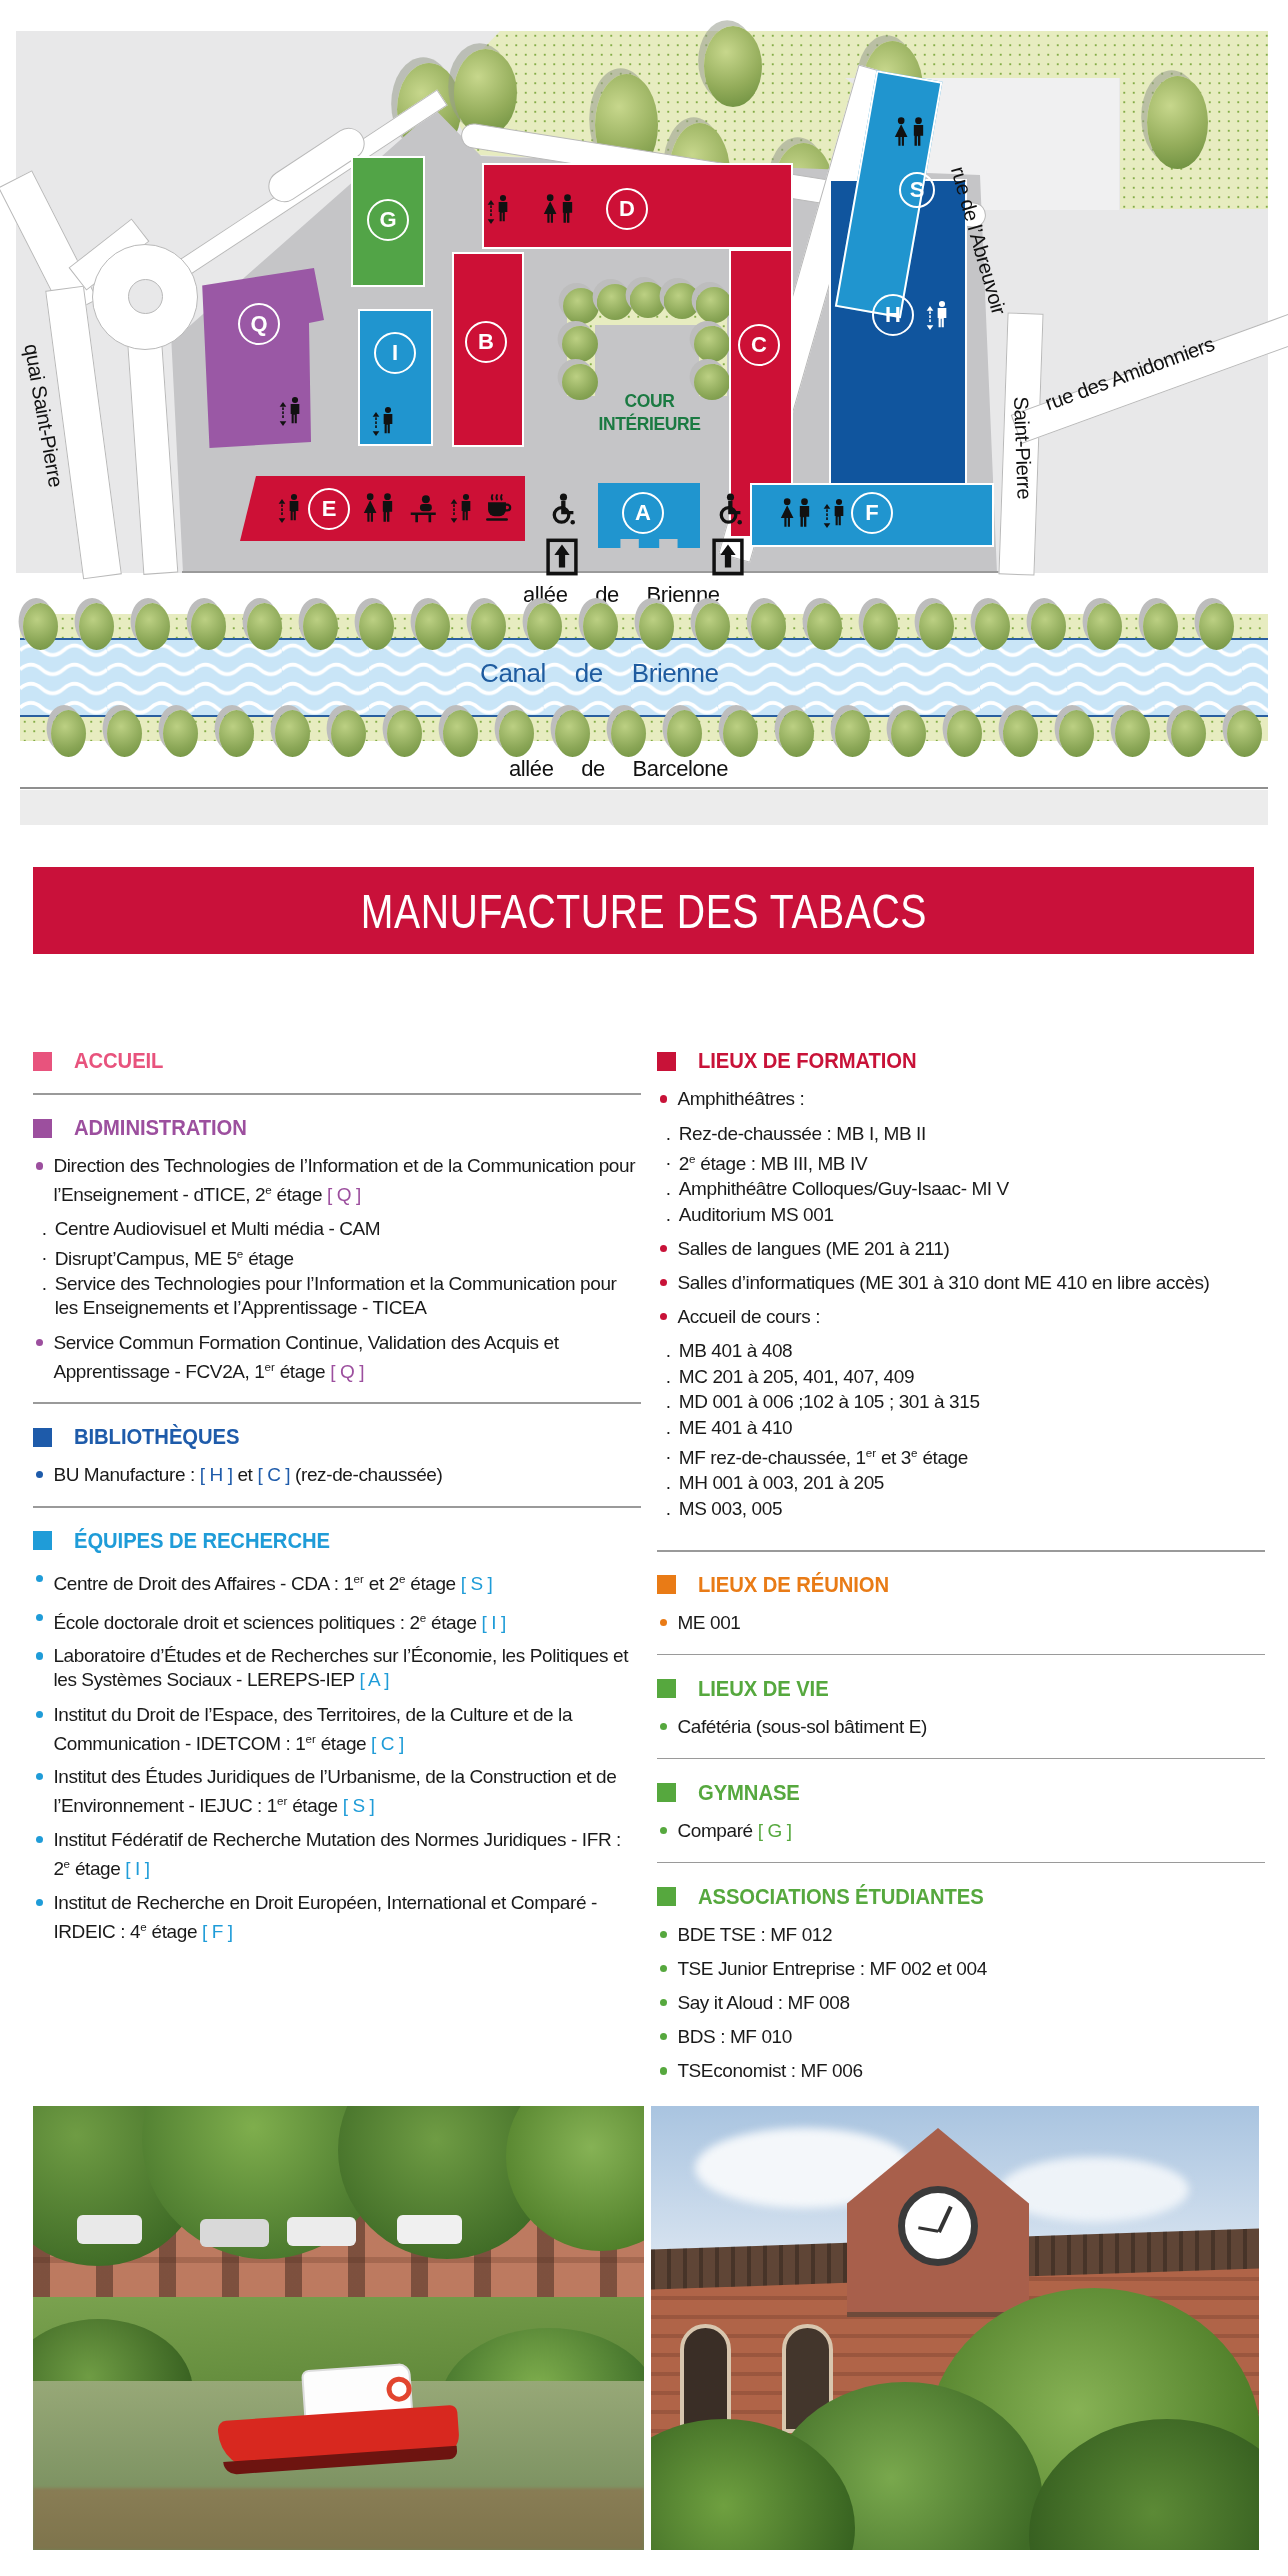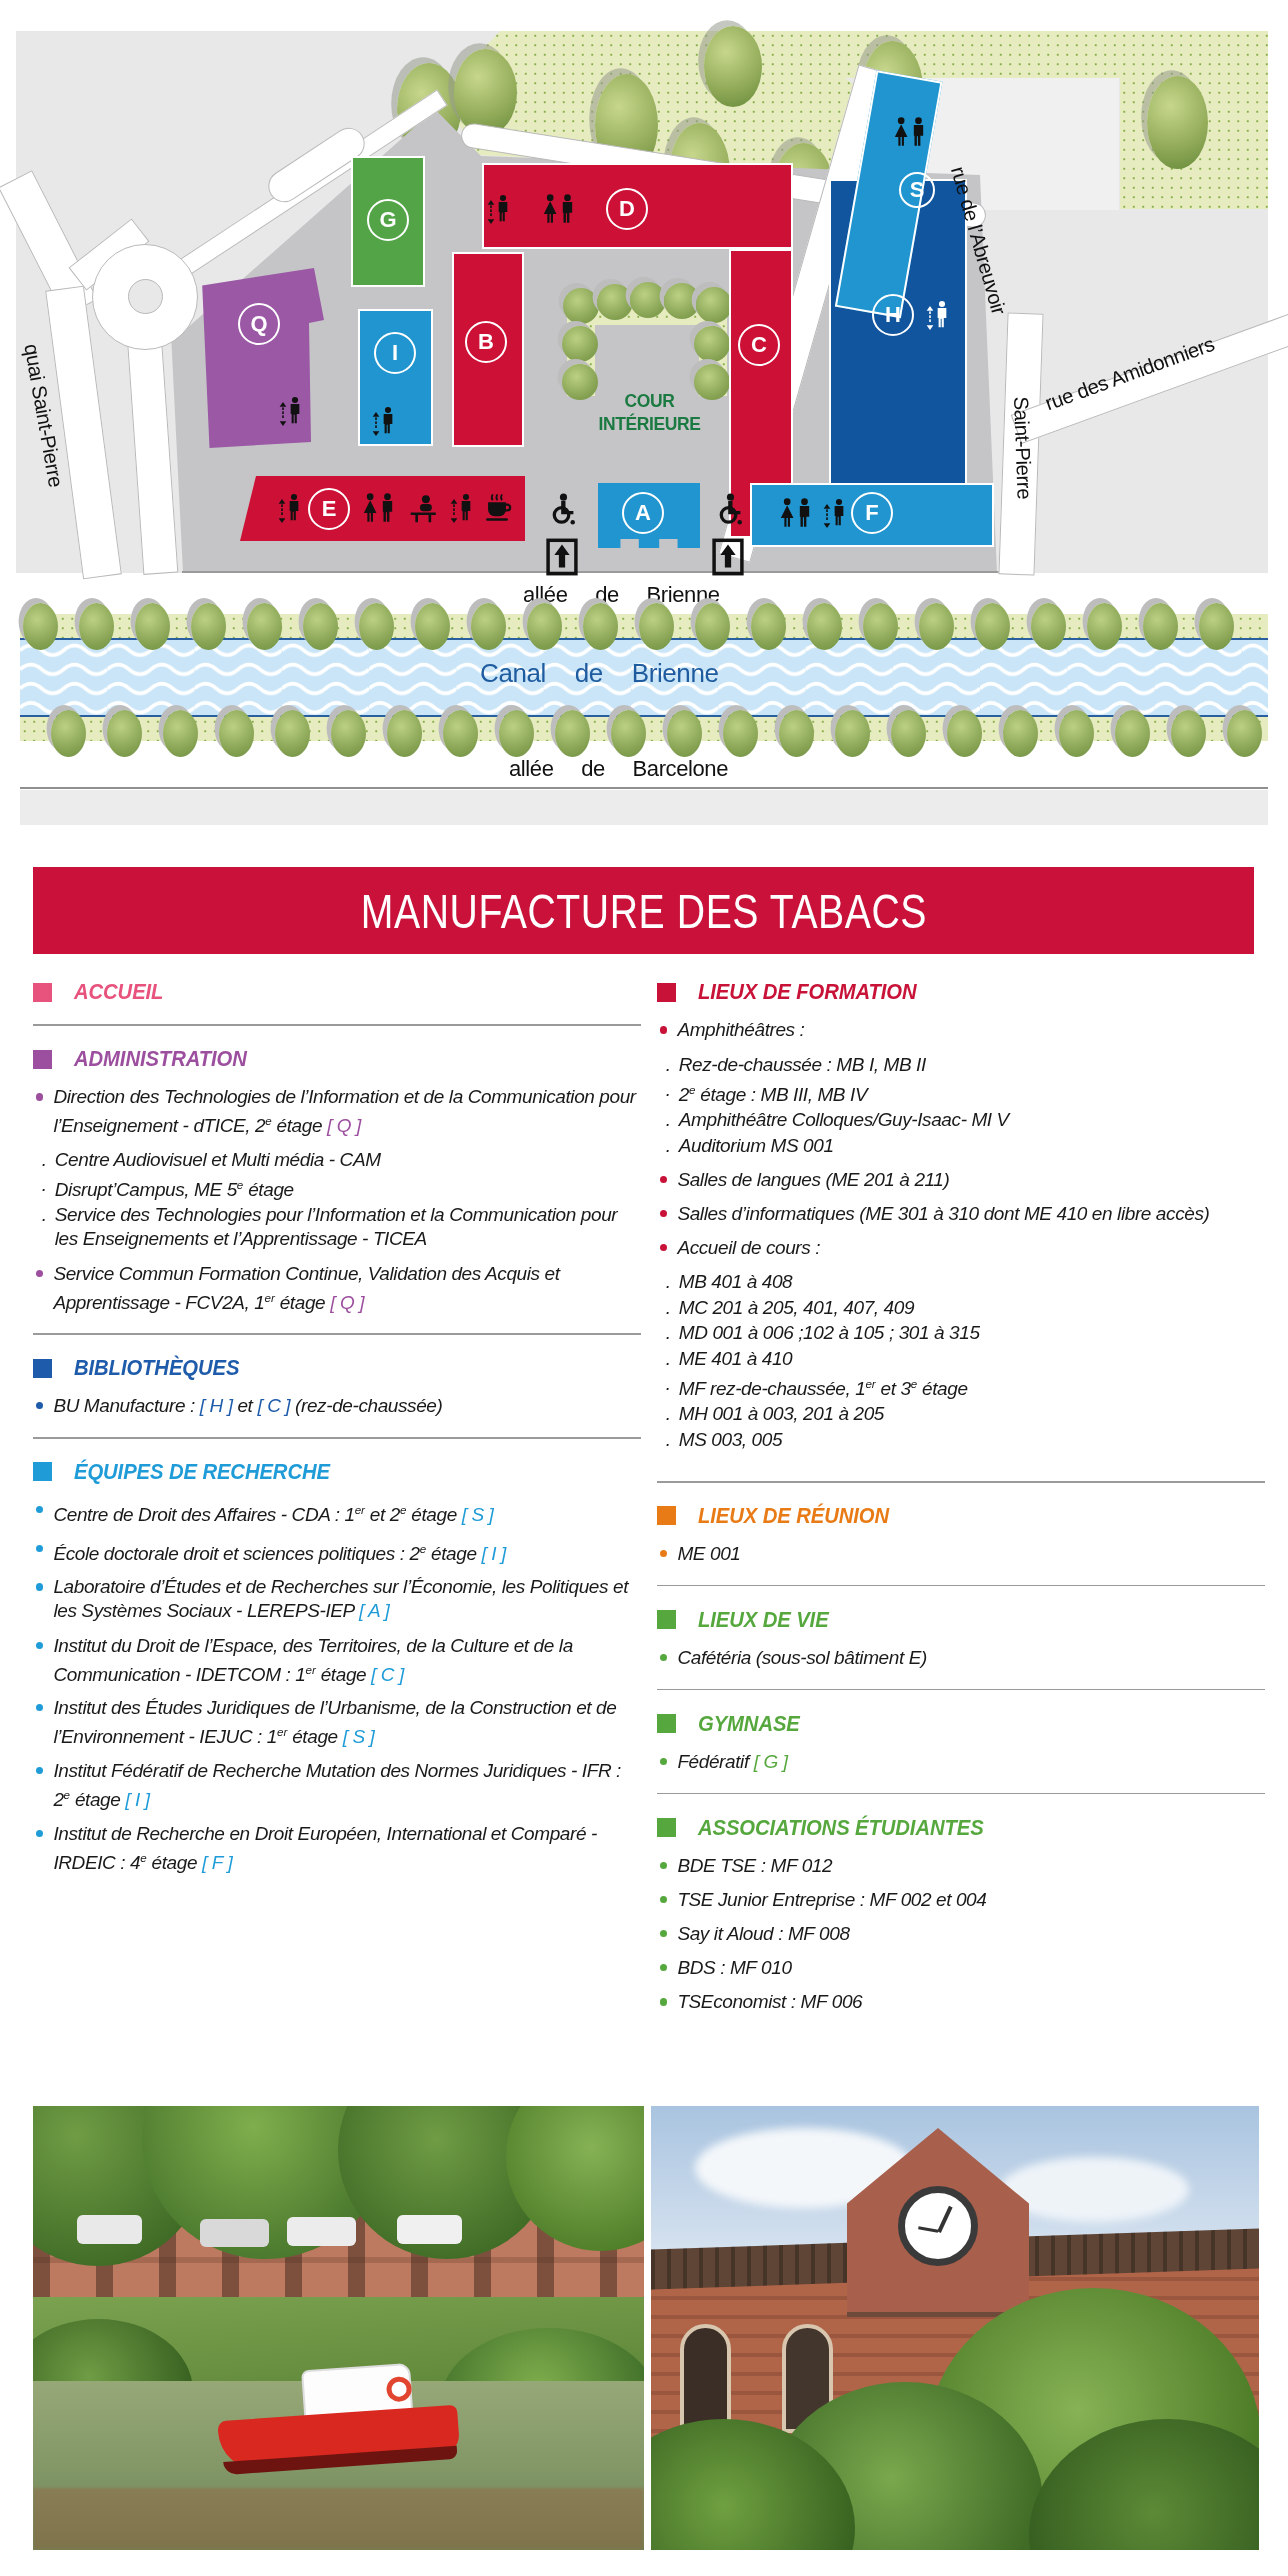--- a/index.html
+++ b/index.html
@@ -33,21 +33,21 @@
   .icon { position:absolute; display:flex; align-items:center; justify-content:center; }
   .water-edge { border-top:2.2px solid #2a5f9f; border-bottom:2.2px solid #2a5f9f; background:#c9e5f7; }
 
   
   #banner { position:absolute; left:33px; top:867px; width:1221px; height:87px;
     background:#c9113a; display:flex; align-items:center; justify-content:center; }
   #banner h1 { color:#fff; font-size:49px; font-weight:500; letter-spacing:0.7px;
     transform:scaleX(.8); white-space:nowrap; }
 
   
-  .col { position:absolute; top:975px; width:608px;font-style:italic; }
+  .col { position:absolute; top:1044px; width:608px; }
   #col-left  { left:33px; }
   #col-right { left:657px; }
   .sec-head { display:flex; align-items:center; margin:4.4px 0 13px 0; }
   .sec-sq { width:19px; height:19px; flex:0 0 19px; }
   .sec-title { font-size:22.5px; font-weight:bold; margin-left:22px;
     transform:scaleX(.9); transform-origin:left center; letter-spacing:-0.1px; white-space:nowrap; }
   .item { position:relative; padding-left:20.4px; font-size:19px; line-height:24px;
     letter-spacing:-0.4px; margin-bottom:10.2px; }
   .item .dot { position:absolute; left:2.9px; top:8px; width:7.3px; height:7.3px; border-radius:50%; }
   .sub { position:relative; padding-left:17.4px; font-size:19px; line-height:24px;
@@ -477,21 +477,21 @@
     <div class="sec-head">
       <div class="sec-sq" style="background: rgb(86, 168, 62);"></div>
       <div class="sec-title" style="color: rgb(86, 168, 62);">LIEUX DE VIE</div>
     </div>
     <div class="item"><span class="dot" style="background: rgb(86, 168, 62);"></span><span>Cafétéria (sous-sol bâtiment E)</span></div>
     <div class="divider"></div>
     <div class="sec-head">
       <div class="sec-sq" style="background: rgb(86, 168, 62);"></div>
       <div class="sec-title" style="color: rgb(86, 168, 62);">GYMNASE</div>
     </div>
-    <div class="item"><span class="dot" style="background: rgb(86, 168, 62);"></span><span>Fédératif </span><span class="ref" style="color: rgb(86, 168, 62);">[ G ]</span></div>
+    <div class="item"><span class="dot" style="background: rgb(86, 168, 62);"></span><span>Comparé </span><span class="ref" style="color: rgb(86, 168, 62);">[ G ]</span></div>
     <div class="divider"></div>
     <div class="sec-head">
       <div class="sec-sq" style="background: rgb(86, 168, 62);"></div>
       <div class="sec-title" style="color: rgb(86, 168, 62);">ASSOCIATIONS ÉTUDIANTES</div>
     </div>
     <div class="item"><span class="dot" style="background: rgb(86, 168, 62);"></span><span>BDE TSE : MF 012</span></div>
     <div class="item"><span class="dot" style="background: rgb(86, 168, 62);"></span><span>TSE Junior Entreprise : MF 002 et 004</span></div>
     <div class="item"><span class="dot" style="background: rgb(86, 168, 62);"></span><span>Say it Aloud : MF 008</span></div>
     <div class="item"><span class="dot" style="background: rgb(86, 168, 62);"></span><span>BDS : MF 010</span></div>
     <div class="item"><span class="dot" style="background: rgb(86, 168, 62);"></span><span>TSEconomist : MF 006</span></div>

